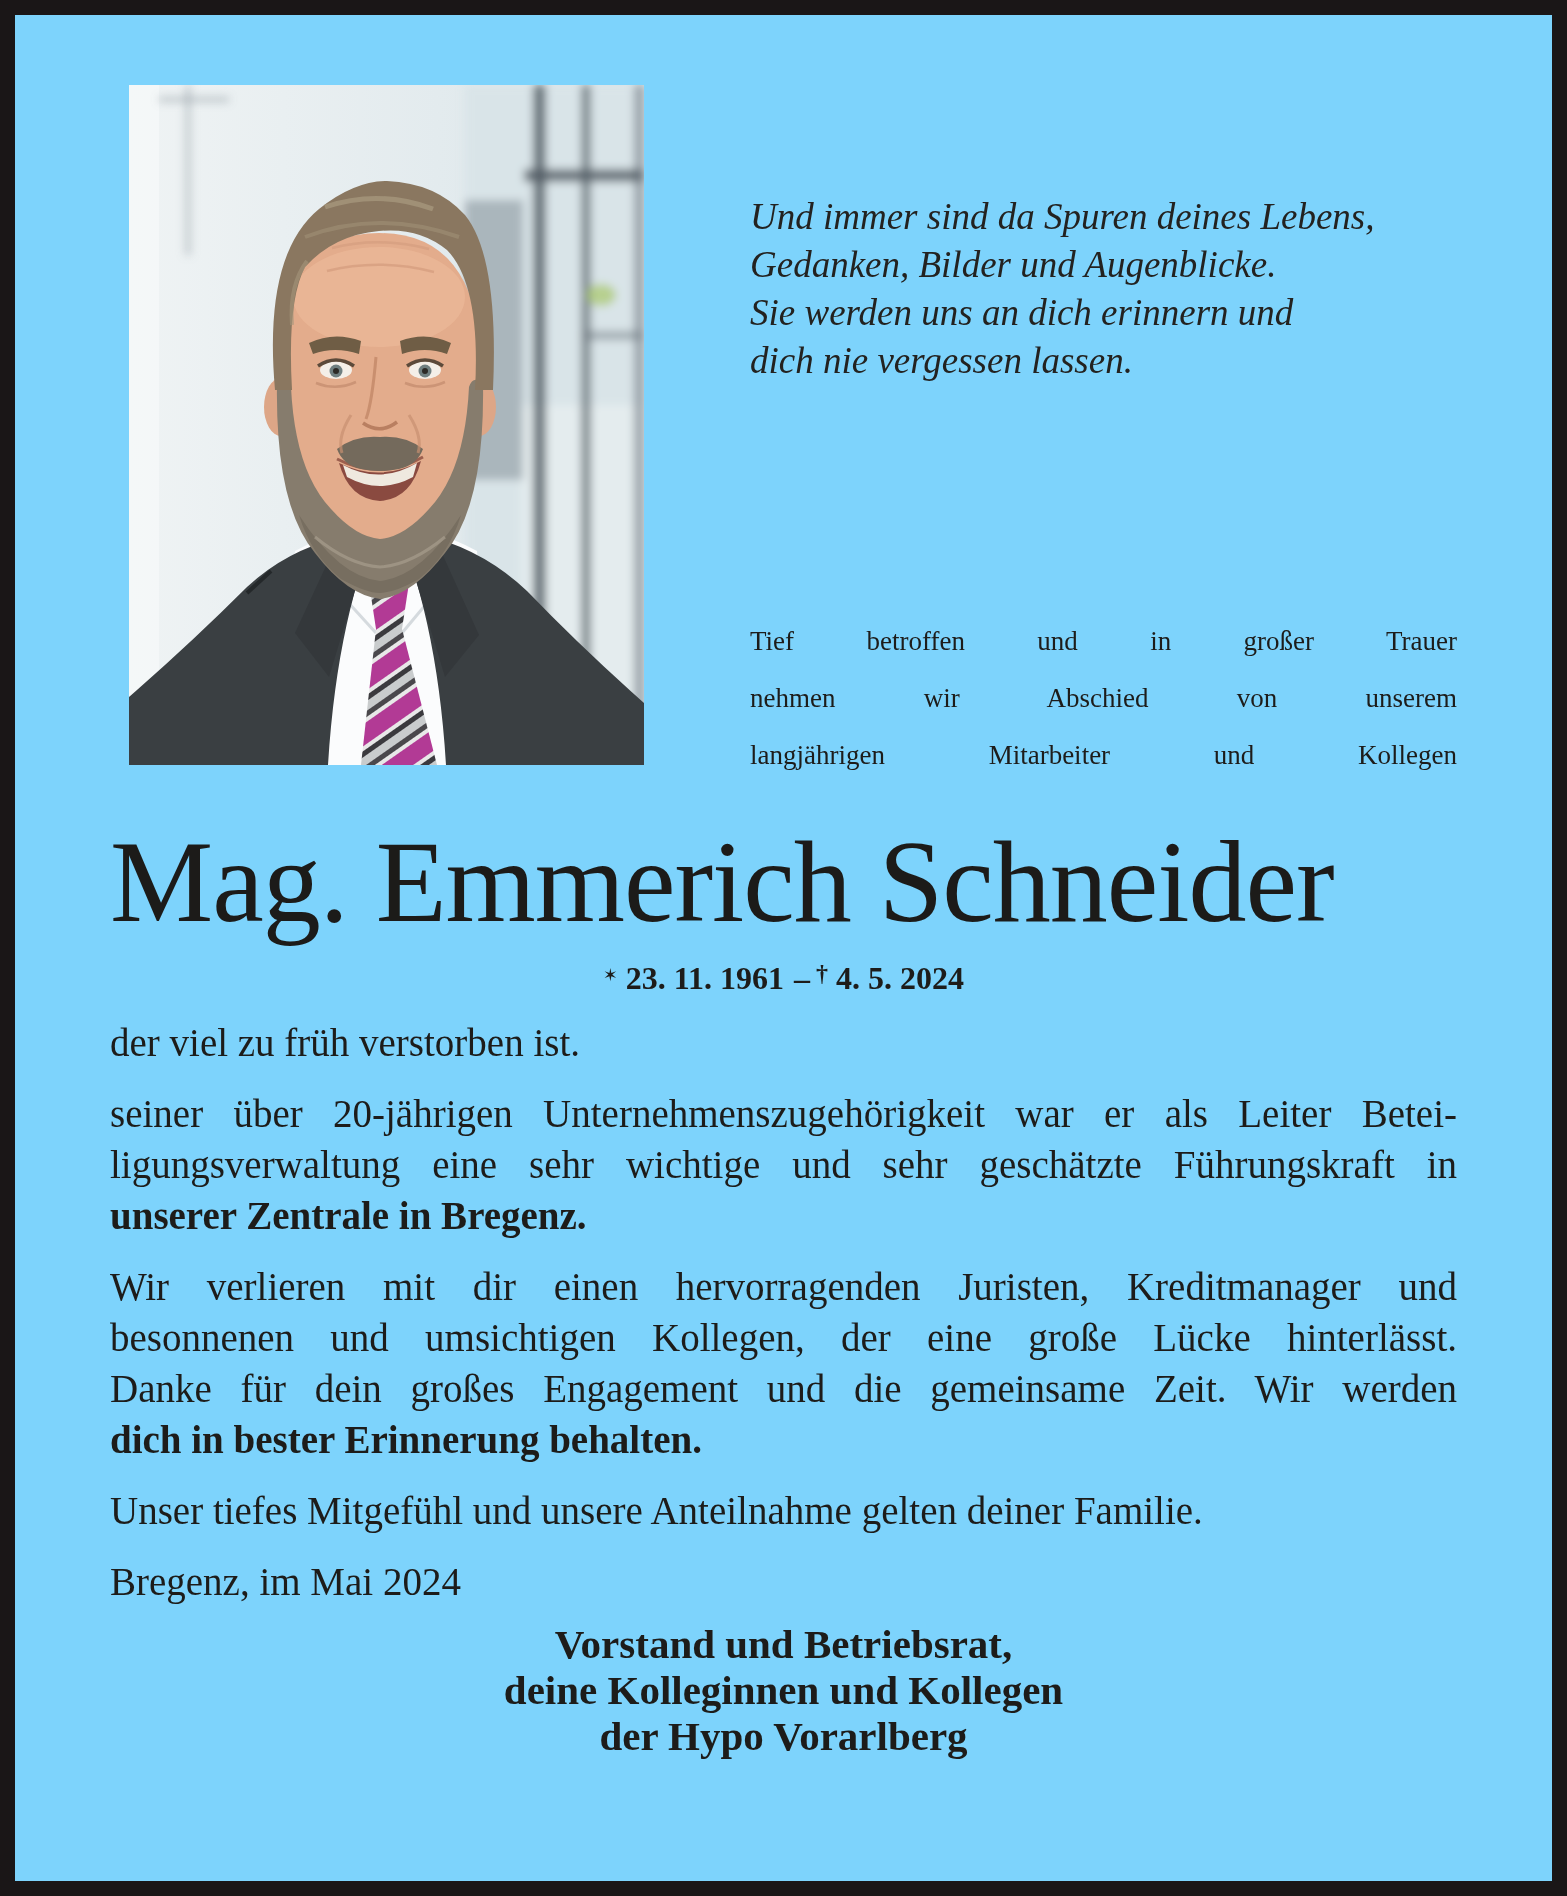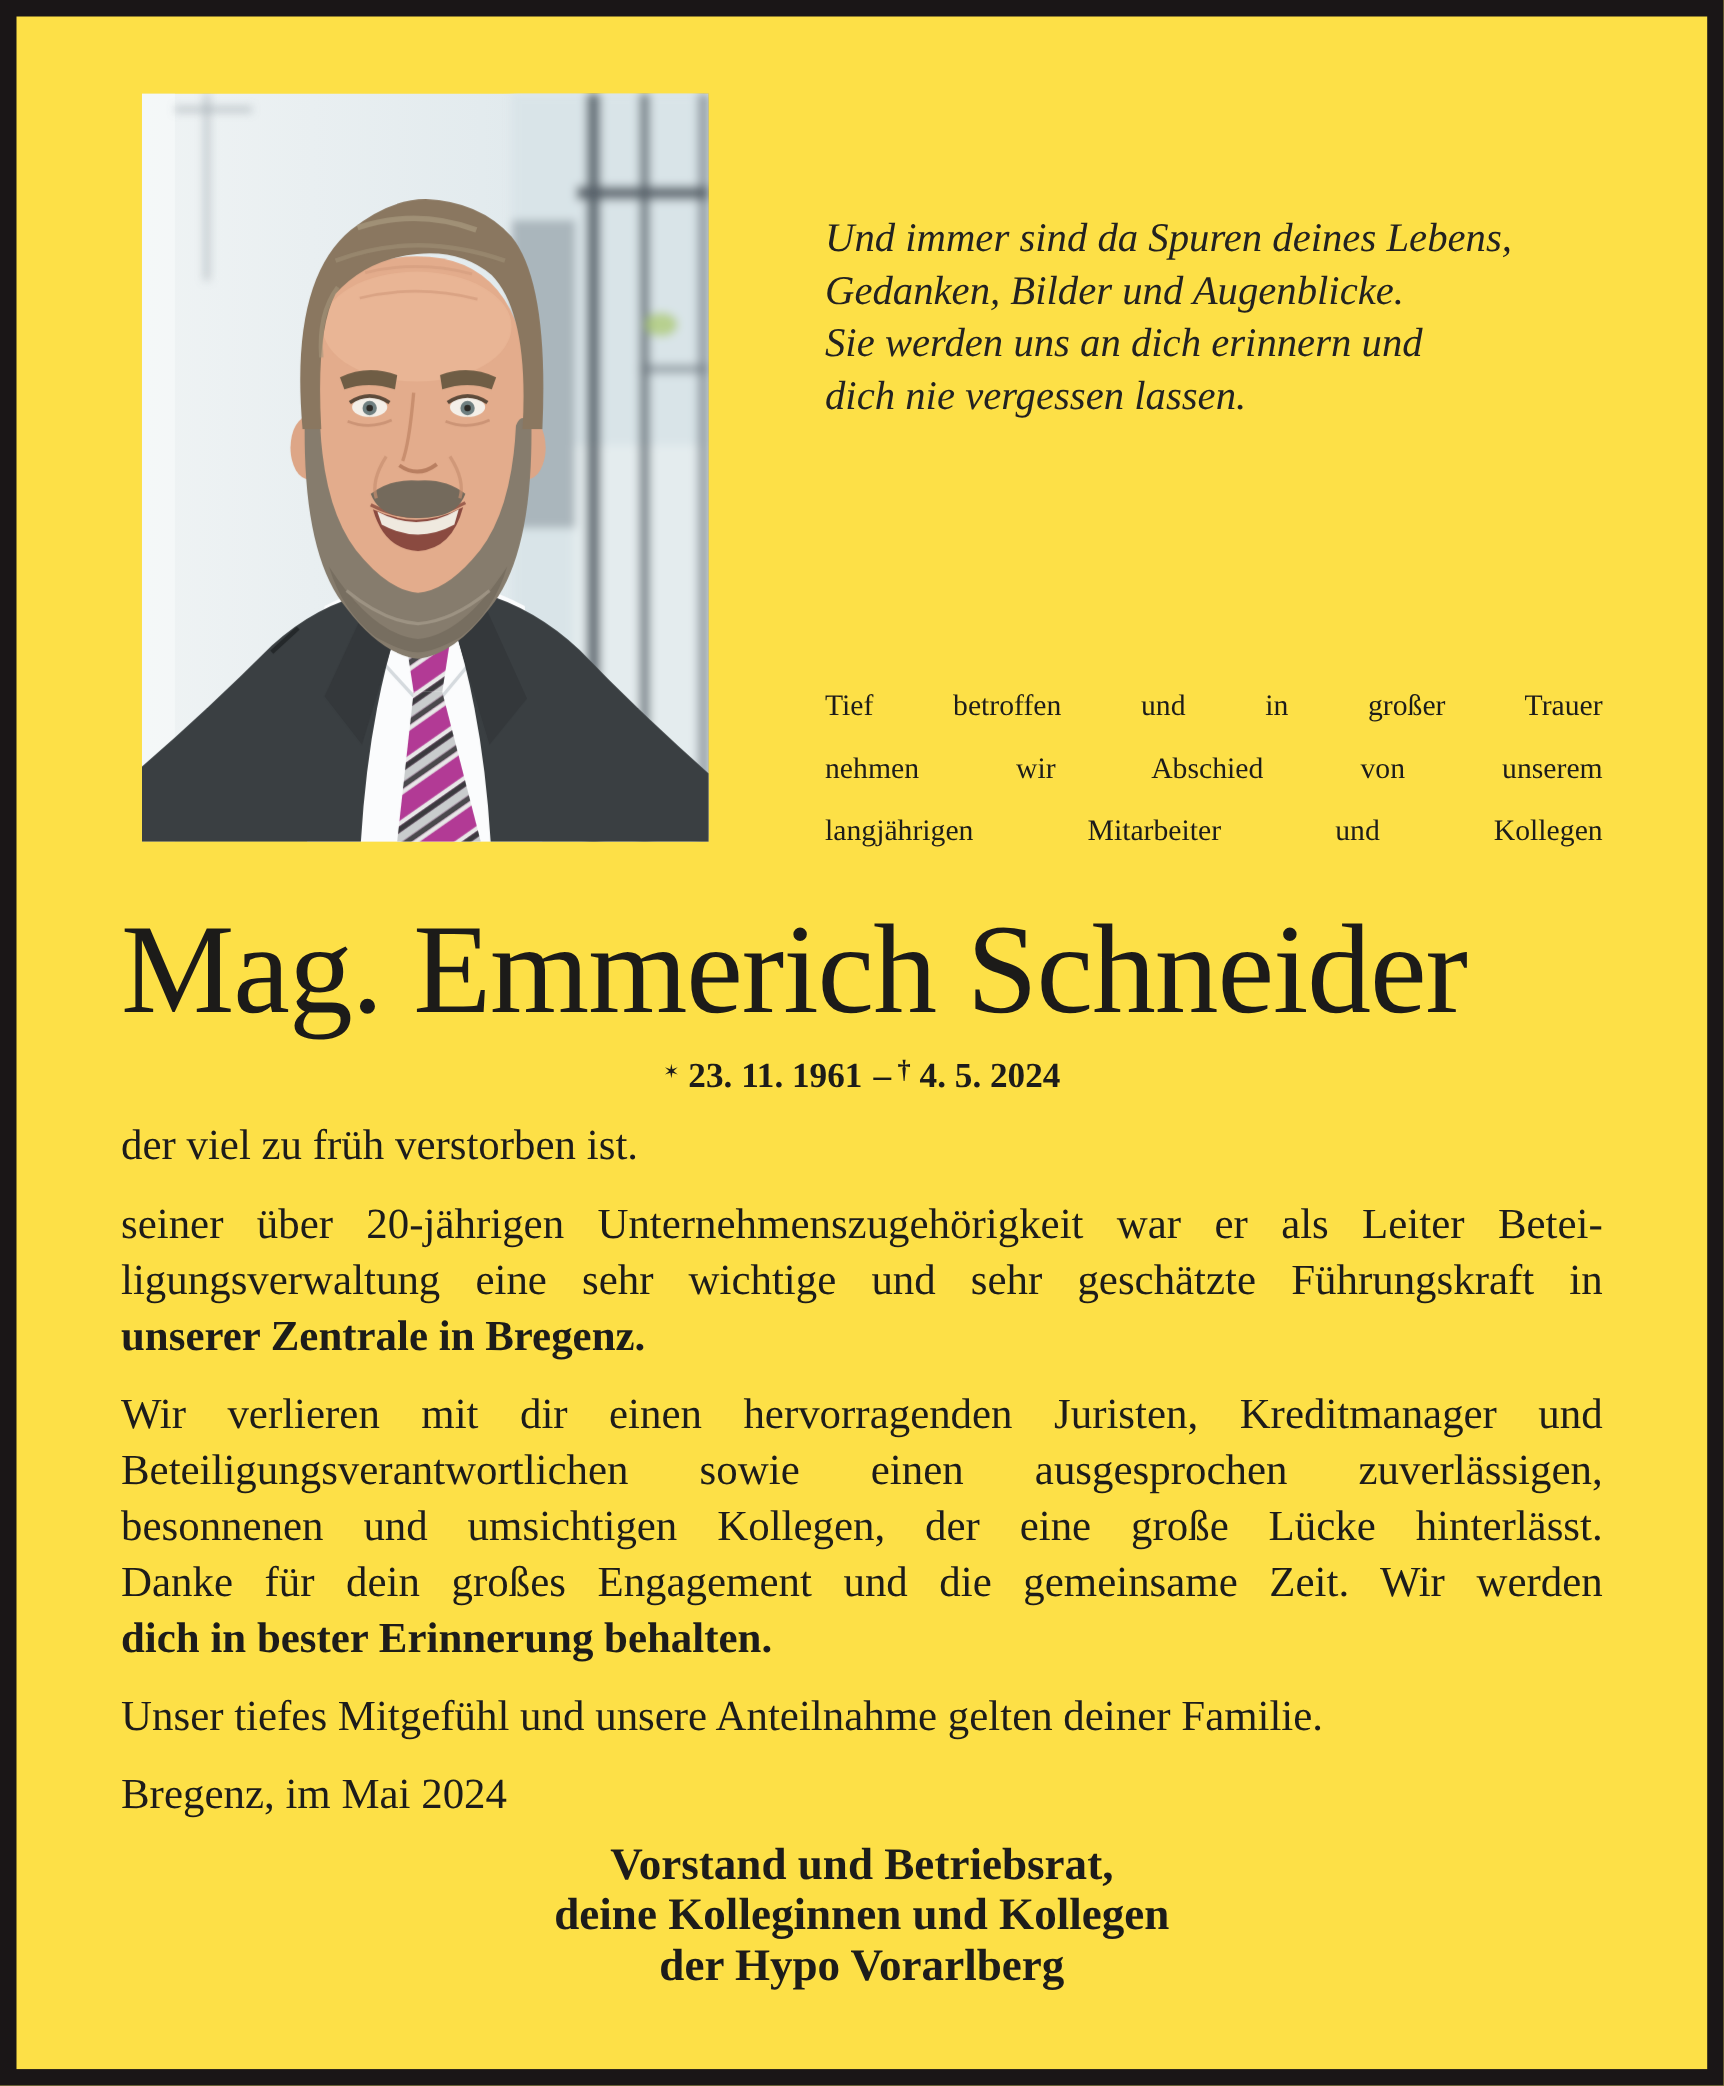--- a/index.html
+++ b/index.html
@@ -1,21 +1,21 @@
 <!DOCTYPE html>
 <html><head>
 <meta charset="utf-8">
 <style>
   html,body { margin:0; padding:0; background:#444; }
   .page {
     position: relative;
     width: 1567px;
     height: 1896px;
     box-sizing: border-box;
-    background: #fde047;
+    background: #7dd3fc;
     border: 15px solid #1a1617;
     padding: 0 95px;
     overflow: hidden;
     font-family: "Liberation Serif", "DejaVu Serif", serif;
     color: #1d1c1a;
   }
   .top-section { position: relative; height: 695px; margin-top: 70px; }
   .photo-wrap { position:absolute; left:19px; top:0; width:515px; height:680px; }
   .photo-wrap svg { display:block; }
   .quote-block {
@@ -197,21 +197,20 @@
   <div class="body-par p1">der viel zu früh verstorben ist.</div>
 
   <div class="body-par mt">
       <div class="jline">seiner über 20-jährigen Unternehmenszugehörigkeit war er als Leiter Betei-</div>
       <div class="jline">ligungsverwaltung eine sehr wichtige und sehr geschätzte Führungskraft in</div>
       <div class="jlast">unserer Zentrale in Bregenz.</div>
     </div>
 
   <div class="body-par mt">
       <div class="jline">Wir verlieren mit dir einen hervorragenden Juristen, Kreditmanager und</div>
-      <div class="jline">Beteiligungsverantwortlichen sowie einen ausgesprochen zuverlässigen,</div>
       <div class="jline">besonnenen und umsichtigen Kollegen, der eine große Lücke hinterlässt.</div>
       <div class="jline">Danke für dein großes Engagement und die gemeinsame Zeit. Wir werden</div>
       <div class="jlast">dich in bester Erinnerung behalten.</div>
     </div>
 
   <div class="body-par mt">Unser tiefes Mitgefühl und unsere Anteilnahme gelten deiner Familie.</div>
 
   <div class="place-line">
     <span class="place">Bregenz,</span>
     <span>im Mai 2024</span>

